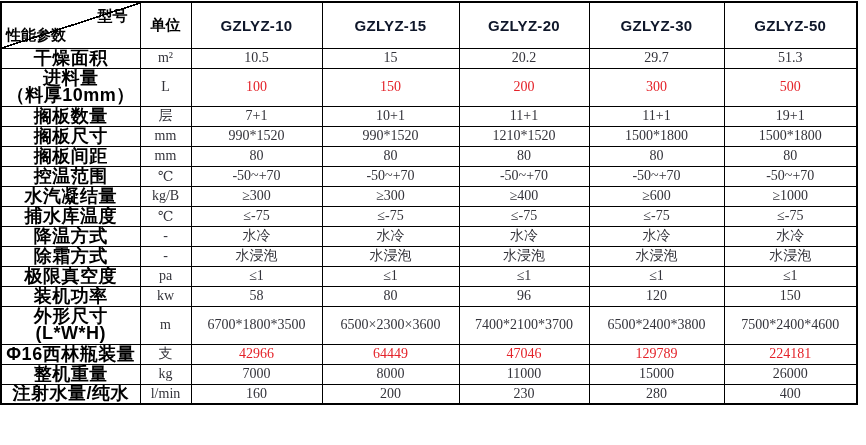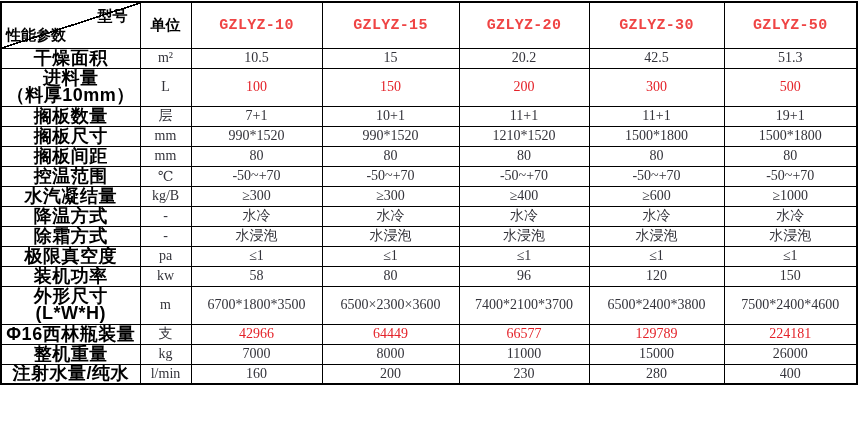--- a/index.html
+++ b/index.html
@@ -44,24 +44,24 @@
   }
   .value.red { color: var(--red, #e42229); }
 
   .unit-header {
     font-weight: bold;
     font-size: 15px;
     color: #000;
     text-align: center;
   }
   .model-header {
-    font-family: Liberation Mono, monospace;
-    font-weight: bold;
-    font-size: 15px;
-    color: #ef4444;
+    font-family: Liberation Sans, sans-serif;
+    font-weight: bold;
+    font-size: 15px;
+    color: #0f172a;
     letter-spacing: 0.3px;
   }
   .corner {
     position: relative;
     background: linear-gradient(to bottom right,
       transparent calc(50% - 0.8px),
       #000 calc(50% - 0.8px),
       #000 calc(50% + 0.8px),
       transparent calc(50% + 0.8px));
   }
@@ -112,21 +112,21 @@
   </thead>
   <tbody>
       <tr>
         <td class="label">
           <div>干燥面积</div>
         </td>
         <td class="unit">m²</td>
         <td class="value">10.5</td>
         <td class="value">15</td>
         <td class="value">20.2</td>
-        <td class="value">42.5</td>
+        <td class="value">29.7</td>
         <td class="value">51.3</td>
       </tr>
       <tr class="tall">
         <td class="label">
           <div>进料量</div>
           <div>（料厚10mm）</div>
         </td>
         <td class="unit">L</td>
         <td class="value red">100</td>
         <td class="value red">150</td>
@@ -184,20 +184,31 @@
         </td>
         <td class="unit">kg/B</td>
         <td class="value">≥300</td>
         <td class="value">≥300</td>
         <td class="value">≥400</td>
         <td class="value">≥600</td>
         <td class="value">≥1000</td>
       </tr>
       <tr>
         <td class="label">
+          <div>捕水库温度</div>
+        </td>
+        <td class="unit">℃</td>
+        <td class="value">≤-75</td>
+        <td class="value">≤-75</td>
+        <td class="value">≤-75</td>
+        <td class="value">≤-75</td>
+        <td class="value">≤-75</td>
+      </tr>
+      <tr>
+        <td class="label">
           <div>降温方式</div>
         </td>
         <td class="unit">-</td>
         <td class="value">水冷</td>
         <td class="value">水冷</td>
         <td class="value">水冷</td>
         <td class="value">水冷</td>
         <td class="value">水冷</td>
       </tr>
       <tr>
@@ -245,21 +256,21 @@
         <td class="value">6500*2400*3800</td>
         <td class="value">7500*2400*4600</td>
       </tr>
       <tr>
         <td class="label">
           <div>Φ16西林瓶装量</div>
         </td>
         <td class="unit">支</td>
         <td class="value red">42966</td>
         <td class="value red">64449</td>
-        <td class="value red">66577</td>
+        <td class="value red">47046</td>
         <td class="value red">129789</td>
         <td class="value red">224181</td>
       </tr>
       <tr>
         <td class="label">
           <div>整机重量</div>
         </td>
         <td class="unit">kg</td>
         <td class="value">7000</td>
         <td class="value">8000</td>

